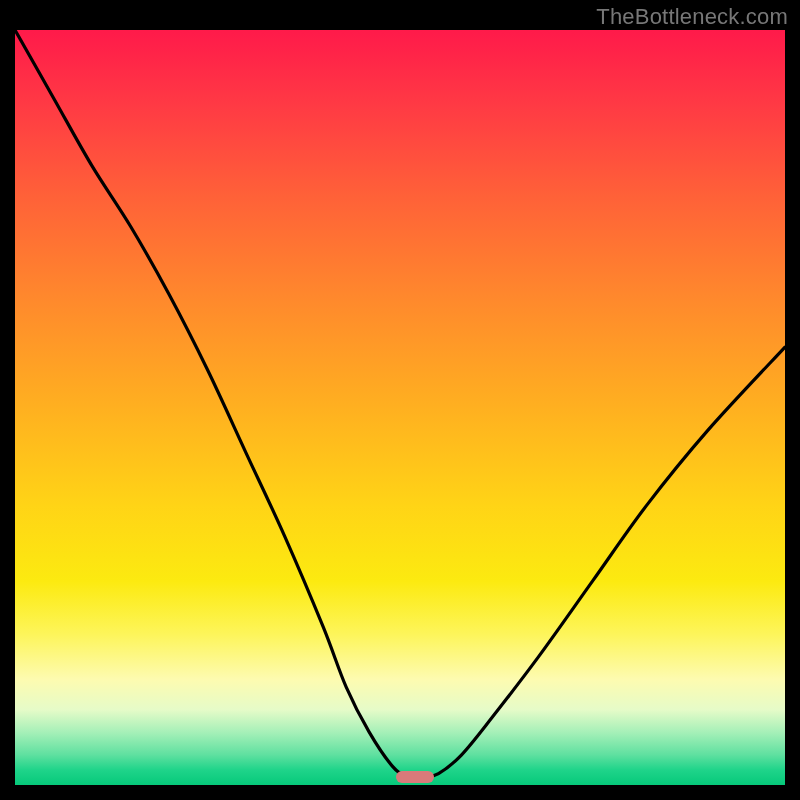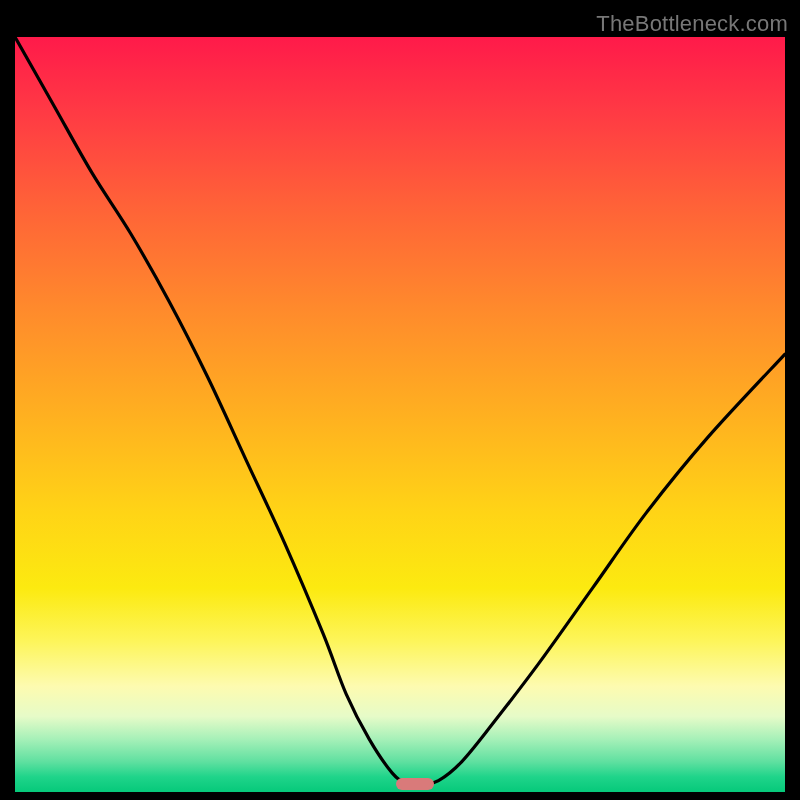--- a/index.html
+++ b/index.html
@@ -6,21 +6,21 @@
     margin: 0;
     padding: 0;
     width: 800px;
     height: 800px;
     background: #000;
     overflow: hidden;
   }
   .frame {
     position: absolute;
     left: 0;
-    top: 7px;
+    top: 0;
     width: 800px;
     height: 560px;
     background: #000;
   }
   .plot {
     position: absolute;
     left: 15px;
     top: 30px;
     width: 770px;
     height: 755px;

